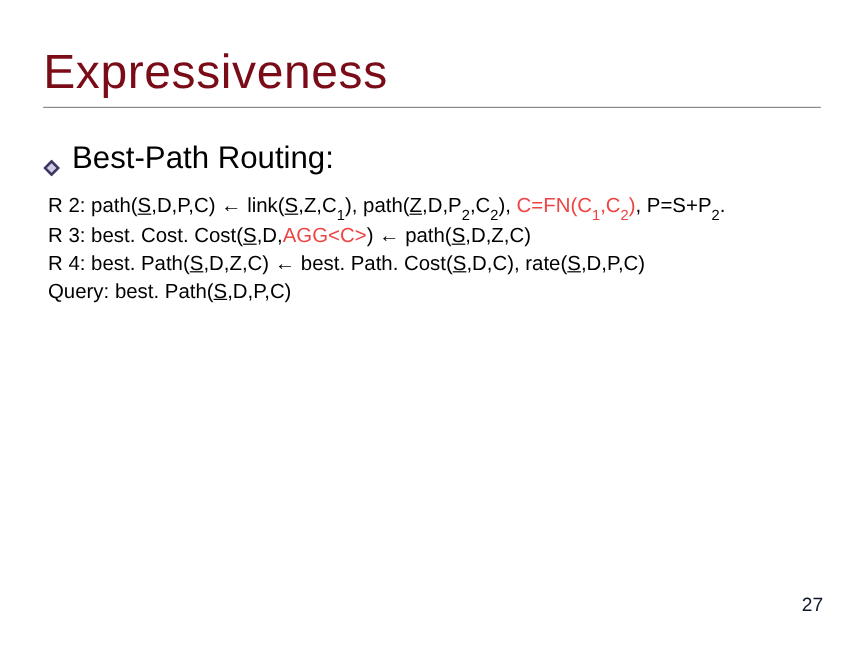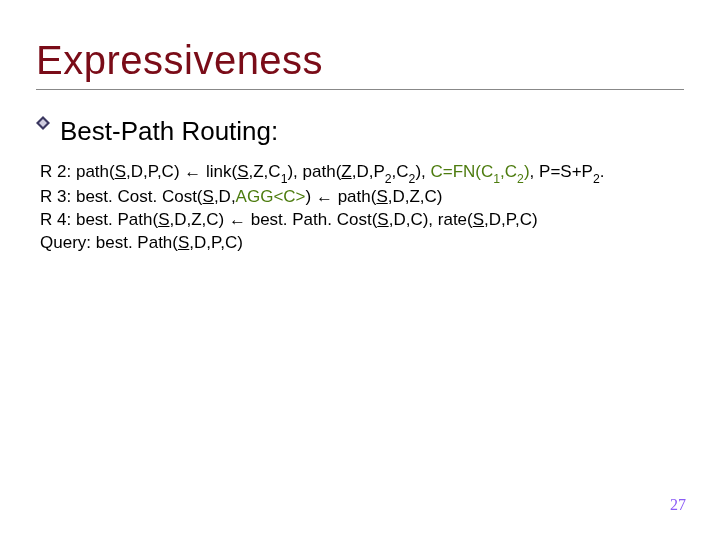--- a/index.html
+++ b/index.html
@@ -27,21 +27,21 @@
     margin: 18px 0 6px 0;
     letter-spacing: 0.5px;
   }
   .rule {
     border: none;
     border-top: 1px solid #888;
     margin: 6px 0 26px 0;
   }
   .sub-row {
     display: flex;
-    align-items: flex-start;
+    align-items: flex-end;
     gap: 10px;
     margin-bottom: 14px;
   }
   .bullet {
     width: 14px;
     height: 14px;
     display: inline-block;
   }
   .sub-heading {
     font-size: 26px;
@@ -49,37 +49,37 @@
     font-family: "Trebuchet MS", Verdana, sans-serif;
   }
   .rules-block {
     font-size: 17px;
     line-height: 1.35;
     margin: 4px 0 0 4px;
     font-family: Verdana, Geneva, sans-serif;
   }
   .rules-block .line { white-space: normal; }
   .u { text-decoration: underline; }
-  .red { color: #4d7c0f; }
+  .red { color: #ef4444; }
   .sub1 { font-size: 0.72em; vertical-align: sub; position: relative; top: 0.15em; }
   .note {
     font-size: 18px;
     line-height: 1.35;
     margin-top: 26px;
     margin-left: 6px;
     font-family: Verdana, Geneva, sans-serif;
   }
   .note .ital { font-style: italic; }
   .pagenum {
     position: absolute;
     right: 34px;
     bottom: 26px;
     font-size: 16px;
-    color: #8b5cf6;
-    font-family: Liberation Serif, serif;
+    color: #0f172a;
+    font-family: Liberation Sans, sans-serif;
   }
 </style>
 </head>
 <body>
 
 <div class="slide">
 
   <div class="title">Expressiveness</div>
   <hr class="rule">
 

